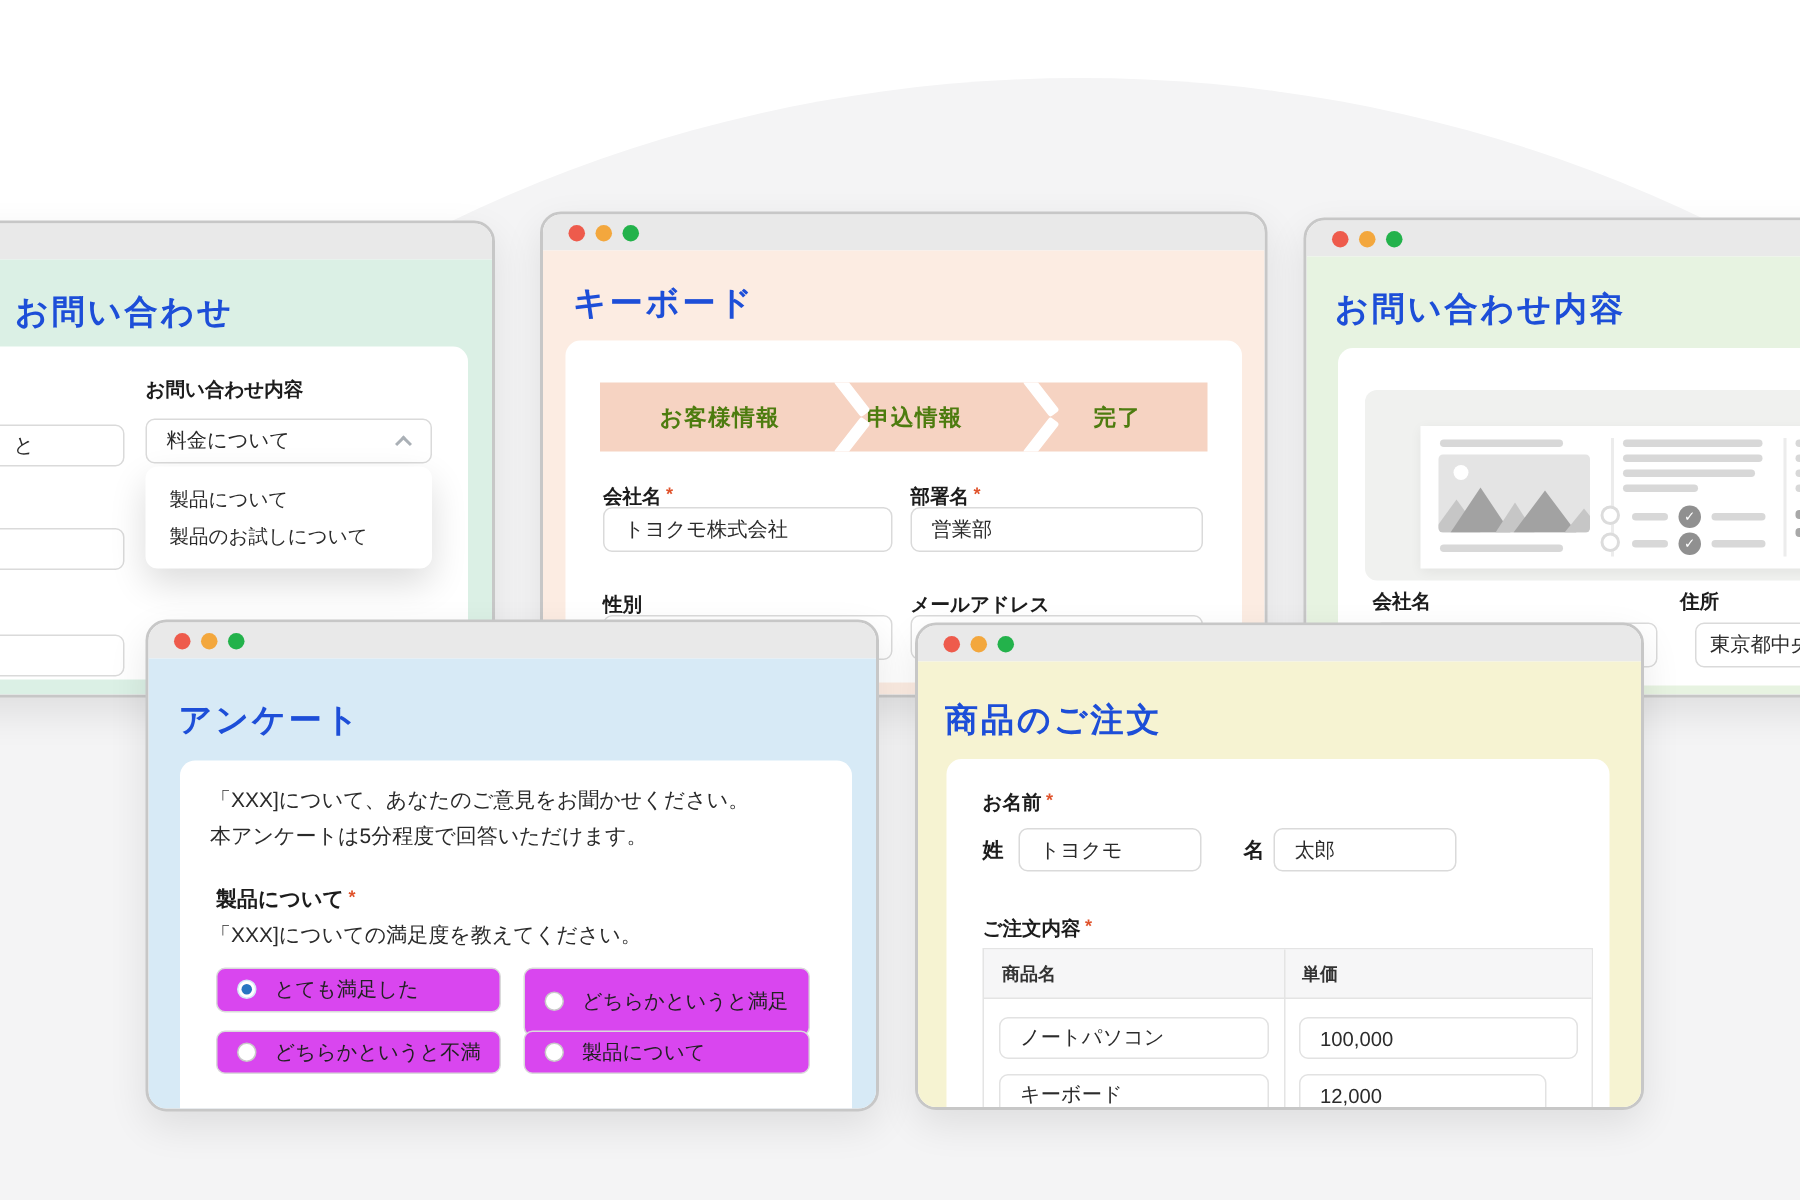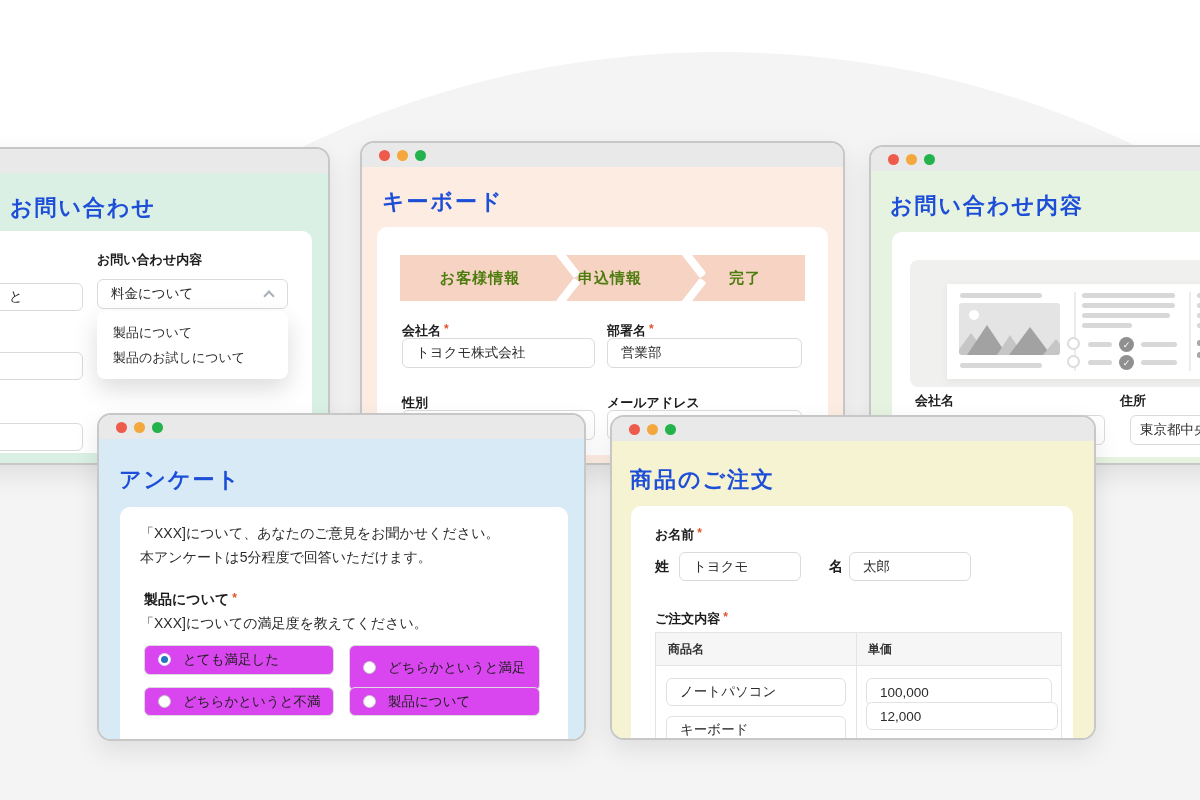--- a/index.html
+++ b/index.html
@@ -298,20 +298,20 @@
 
           <div class="input" style="left:10px; top:45px; width:180px; height:28px; border-color:#e2e2e2;">
             <span>ノートパソコン</span>
           </div>
           <div class="input" style="left:210px; top:45px; width:186px; height:28px; border-color:#e2e2e2;">
             <span>100,000</span>
           </div>
           <div class="input" style="left:10px; top:83px; width:180px; height:28px; border-color:#e2e2e2;">
             <span>キーボード</span>
           </div>
-          <div class="input" style="left:210px; top:69px; width:192px; height:28px; border-color:#e2e2e2;">
+          <div class="input" style="left:210px; top:83px; width:165px; height:28px; border-color:#e2e2e2;">
             <span>12,000</span>
           </div>
         </div>
       </div>
     </div>
   </div>
 </div>
 
 </body></html>

